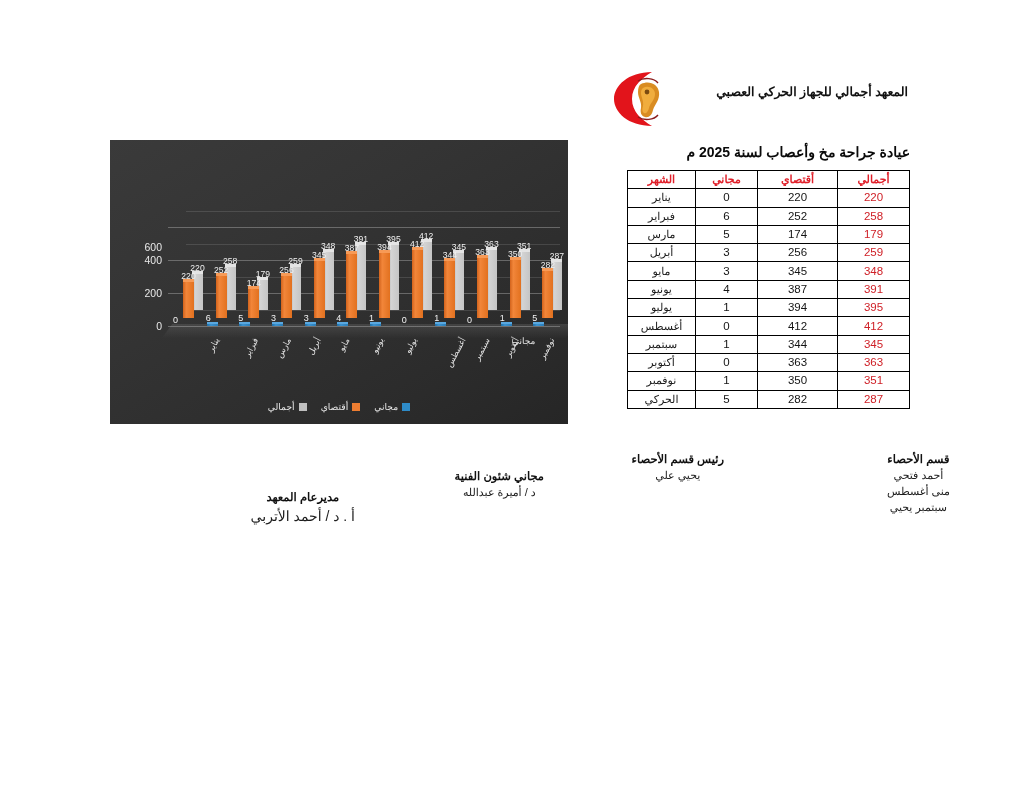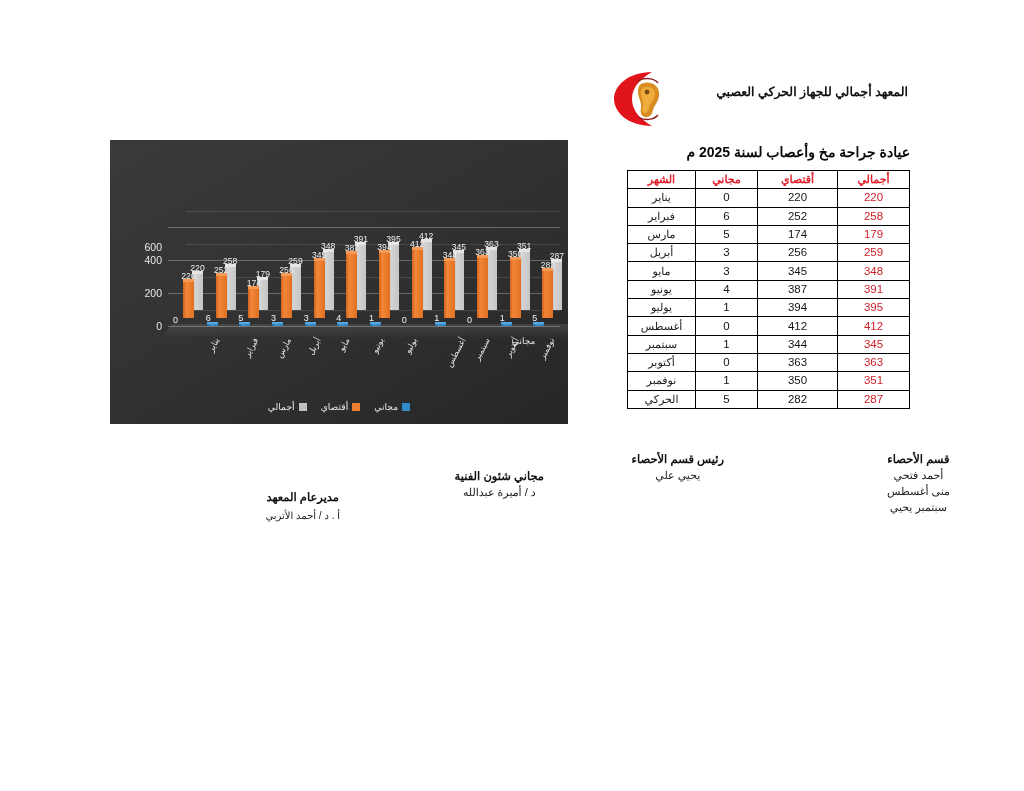--- a/index.html
+++ b/index.html
@@ -276,22 +276,22 @@
   }
   .sig-name {
     font-size: 11px;
     color: #1c1c1c;
     white-space: nowrap;
     line-height: 16px;
   }
   #sig-stats-dept { right: 74px;  top: 451px; }
   #sig-head-stats { right: 300px; top: 451px; }
   #sig-tech-vice  { right: 480px; top: 468px; }
-  #sig-director   { right: 684px; top: 489px; }
-  #sig-director .sig-name { font-size: 10px; line-height: 22px; }
+  #sig-director   { right: 669px; top: 489px; }
+  #sig-director .sig-name { font-size: 14px; line-height: 22px; }
   #sig-director .sig-role { font-size: 11.5px; }
 </style>
 </head>
 <body>
 
 <div id="header-block">
   <div id="org-logo">
     <svg viewBox="0 0 66 62" width="66" height="62" aria-hidden="true">
       <path d="M44 4 C20 4 6 18 6 31 C6 44 20 58 44 58 C34 52 24 44 24 31 C24 18 34 10 44 4 Z" fill="#e2141b"></path>
       <ellipse cx="40" cy="31" rx="15" ry="20" fill="#ffffff"></ellipse>

